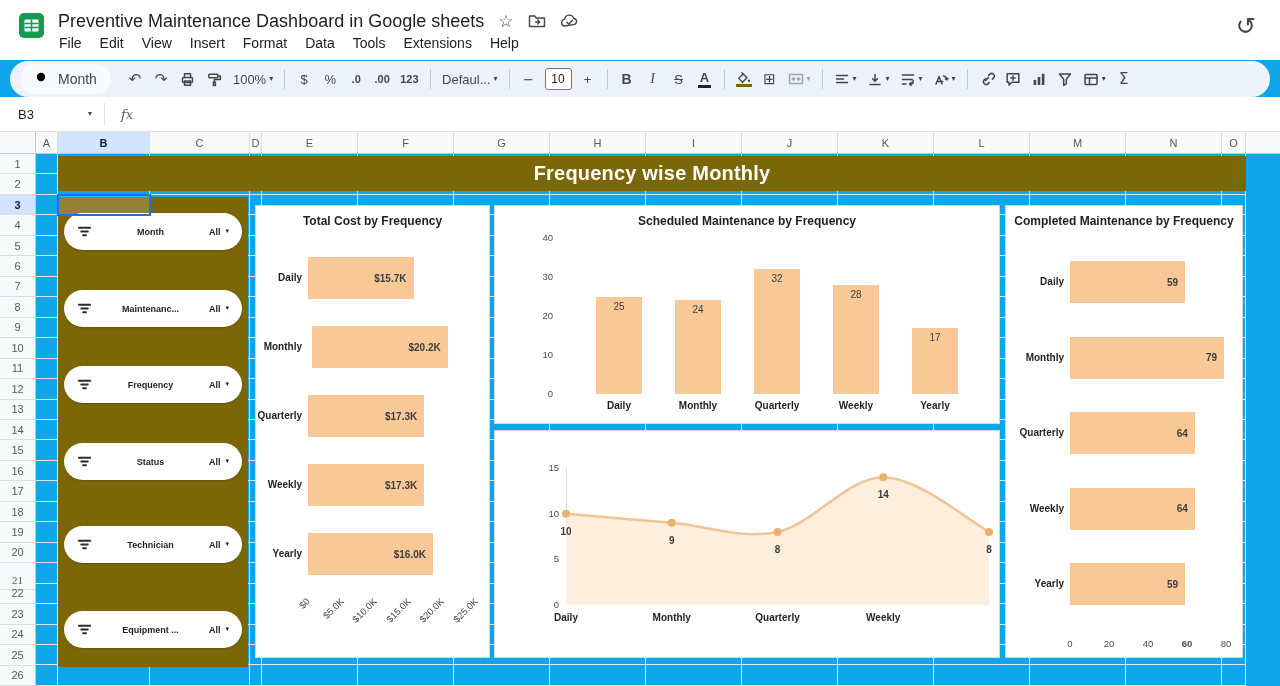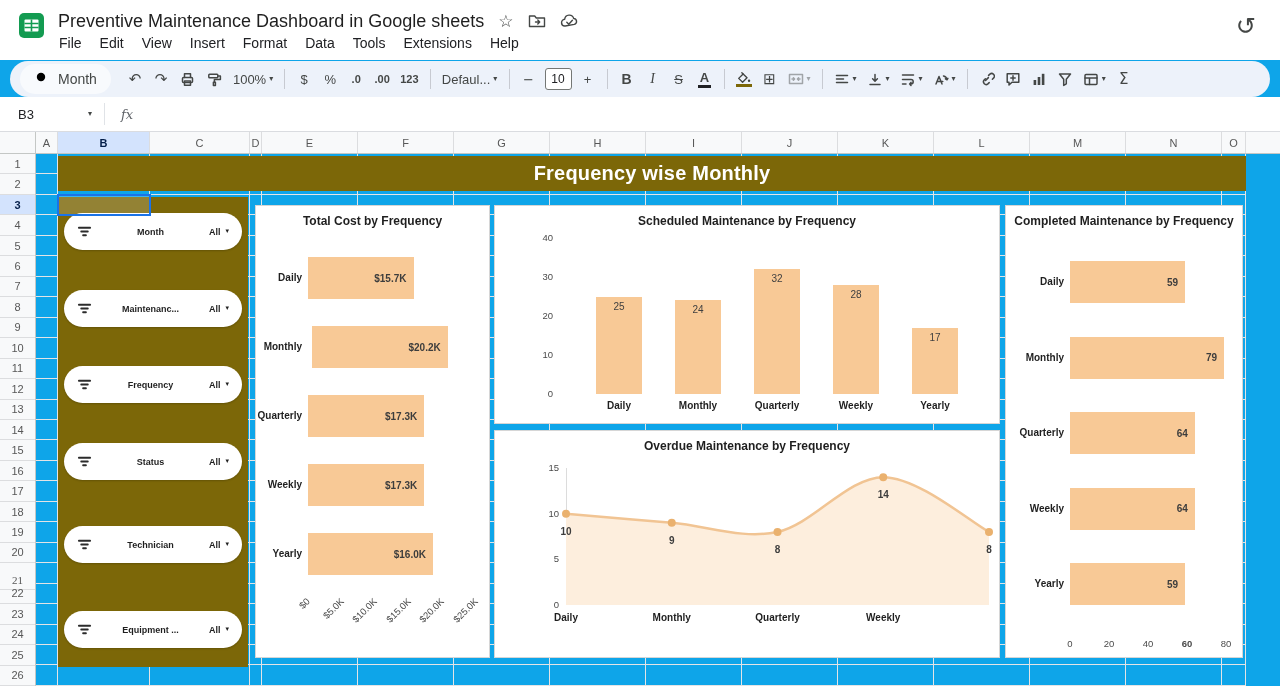--- a/index.html
+++ b/index.html
@@ -162,21 +162,21 @@
       <span>100%</span>
         <span class="caret">▾</span>
     </div>
     <div class="tdiv"></div>
     <div class="tbtn">$</div>
     <div class="tbtn">%</div>
     <div class="tbtn" style="font-weight:bold;font-size:11px">.0</div>
     <div class="tbtn" style="font-weight:bold;font-size:11px">.00</div>
     <div class="tbtn" style="font-weight:bold;font-size:11px">123</div>
     <div class="tdiv"></div>
-    <div class="tbtn" style="min-width:64px;justify-content:center">
+    <div class="tbtn" style="min-width:64px;justify-content:flex-end">
       <span>Defaul...</span>
         <span class="caret">▾</span>
     </div>
     <div class="tdiv"></div>
     <div class="tbtn glyph">−</div>
     <div class="fs-box">10</div>
     <div class="tbtn">+</div>
     <div class="tdiv"></div>
     <div class="tbtn bold-b">B</div>
     <div class="tbtn italic-i">I</div>
@@ -470,21 +470,20 @@
       <div class="vbar" style="left: 338px; top: 78.8px; width: 46px; height: 109.2px;">
         <div class="vbar-val">28</div>
       </div>
       <div class="vcat" style="left: 316px; top: 194px; width: 90px;">Weekly</div>
       <div class="vbar" style="left: 417px; top: 121.7px; width: 46px; height: 66.3px;">
         <div class="vbar-val">17</div>
       </div>
       <div class="vcat" style="left: 395px; top: 194px; width: 90px;">Yearly</div>
     </div>
   <div class="panel" style="left:494px;top:430px;width:506px;height:228px">
-      <div class="chart-title">Overdue Maintenance by Frequency</div>
       <div class="tick" style="left: 34px; top: 31px; width: 30px; text-align: right;">15</div>
       <div class="tick" style="left: 34px; top: 76.6667px; width: 30px; text-align: right;">10</div>
       <div class="tick" style="left: 34px; top: 122.333px; width: 30px; text-align: right;">5</div>
       <div class="tick" style="left: 34px; top: 168px; width: 30px; text-align: right;">0</div>
       <div style="position: absolute; left: 71px; top: 37px; width: 423px; height: 137px; border-left: 1px solid rgb(220, 220, 220); border-bottom: 1px solid rgb(220, 220, 220);"></div>
       <svg width="423" height="137" style="position: absolute; left: 71px; top: 37px; overflow: visible;">
         <path d="M 0,45.666666666666664 C 17.625,47.18888888888889 70.5,51.75555555555556 105.75,54.800000000000004 C 141,57.84444444444445 176.25,71.54444444444445 211.5,63.93333333333334 C 246.75,56.32222222222222 282,9.133333333333333 317.25,9.133333333333333 C 352.5,9.133333333333333 405.375,54.800000000000004 423,63.93333333333334 L 423,137 L 0,137 Z" fill="#fdeedd" stroke="none"></path>
         <path d="M 0,45.666666666666664 C 17.625,47.18888888888889 70.5,51.75555555555556 105.75,54.800000000000004 C 141,57.84444444444445 176.25,71.54444444444445 211.5,63.93333333333334 C 246.75,56.32222222222222 282,9.133333333333333 317.25,9.133333333333333 C 352.5,9.133333333333333 405.375,54.800000000000004 423,63.93333333333334" fill="none" stroke="#f1c493" stroke-width="2.5"></path>
         <circle cx="0" cy="45.666666666666664" r="4" fill="#eab16e"></circle>
         <circle cx="105.75" cy="54.800000000000004" r="4" fill="#eab16e"></circle>

